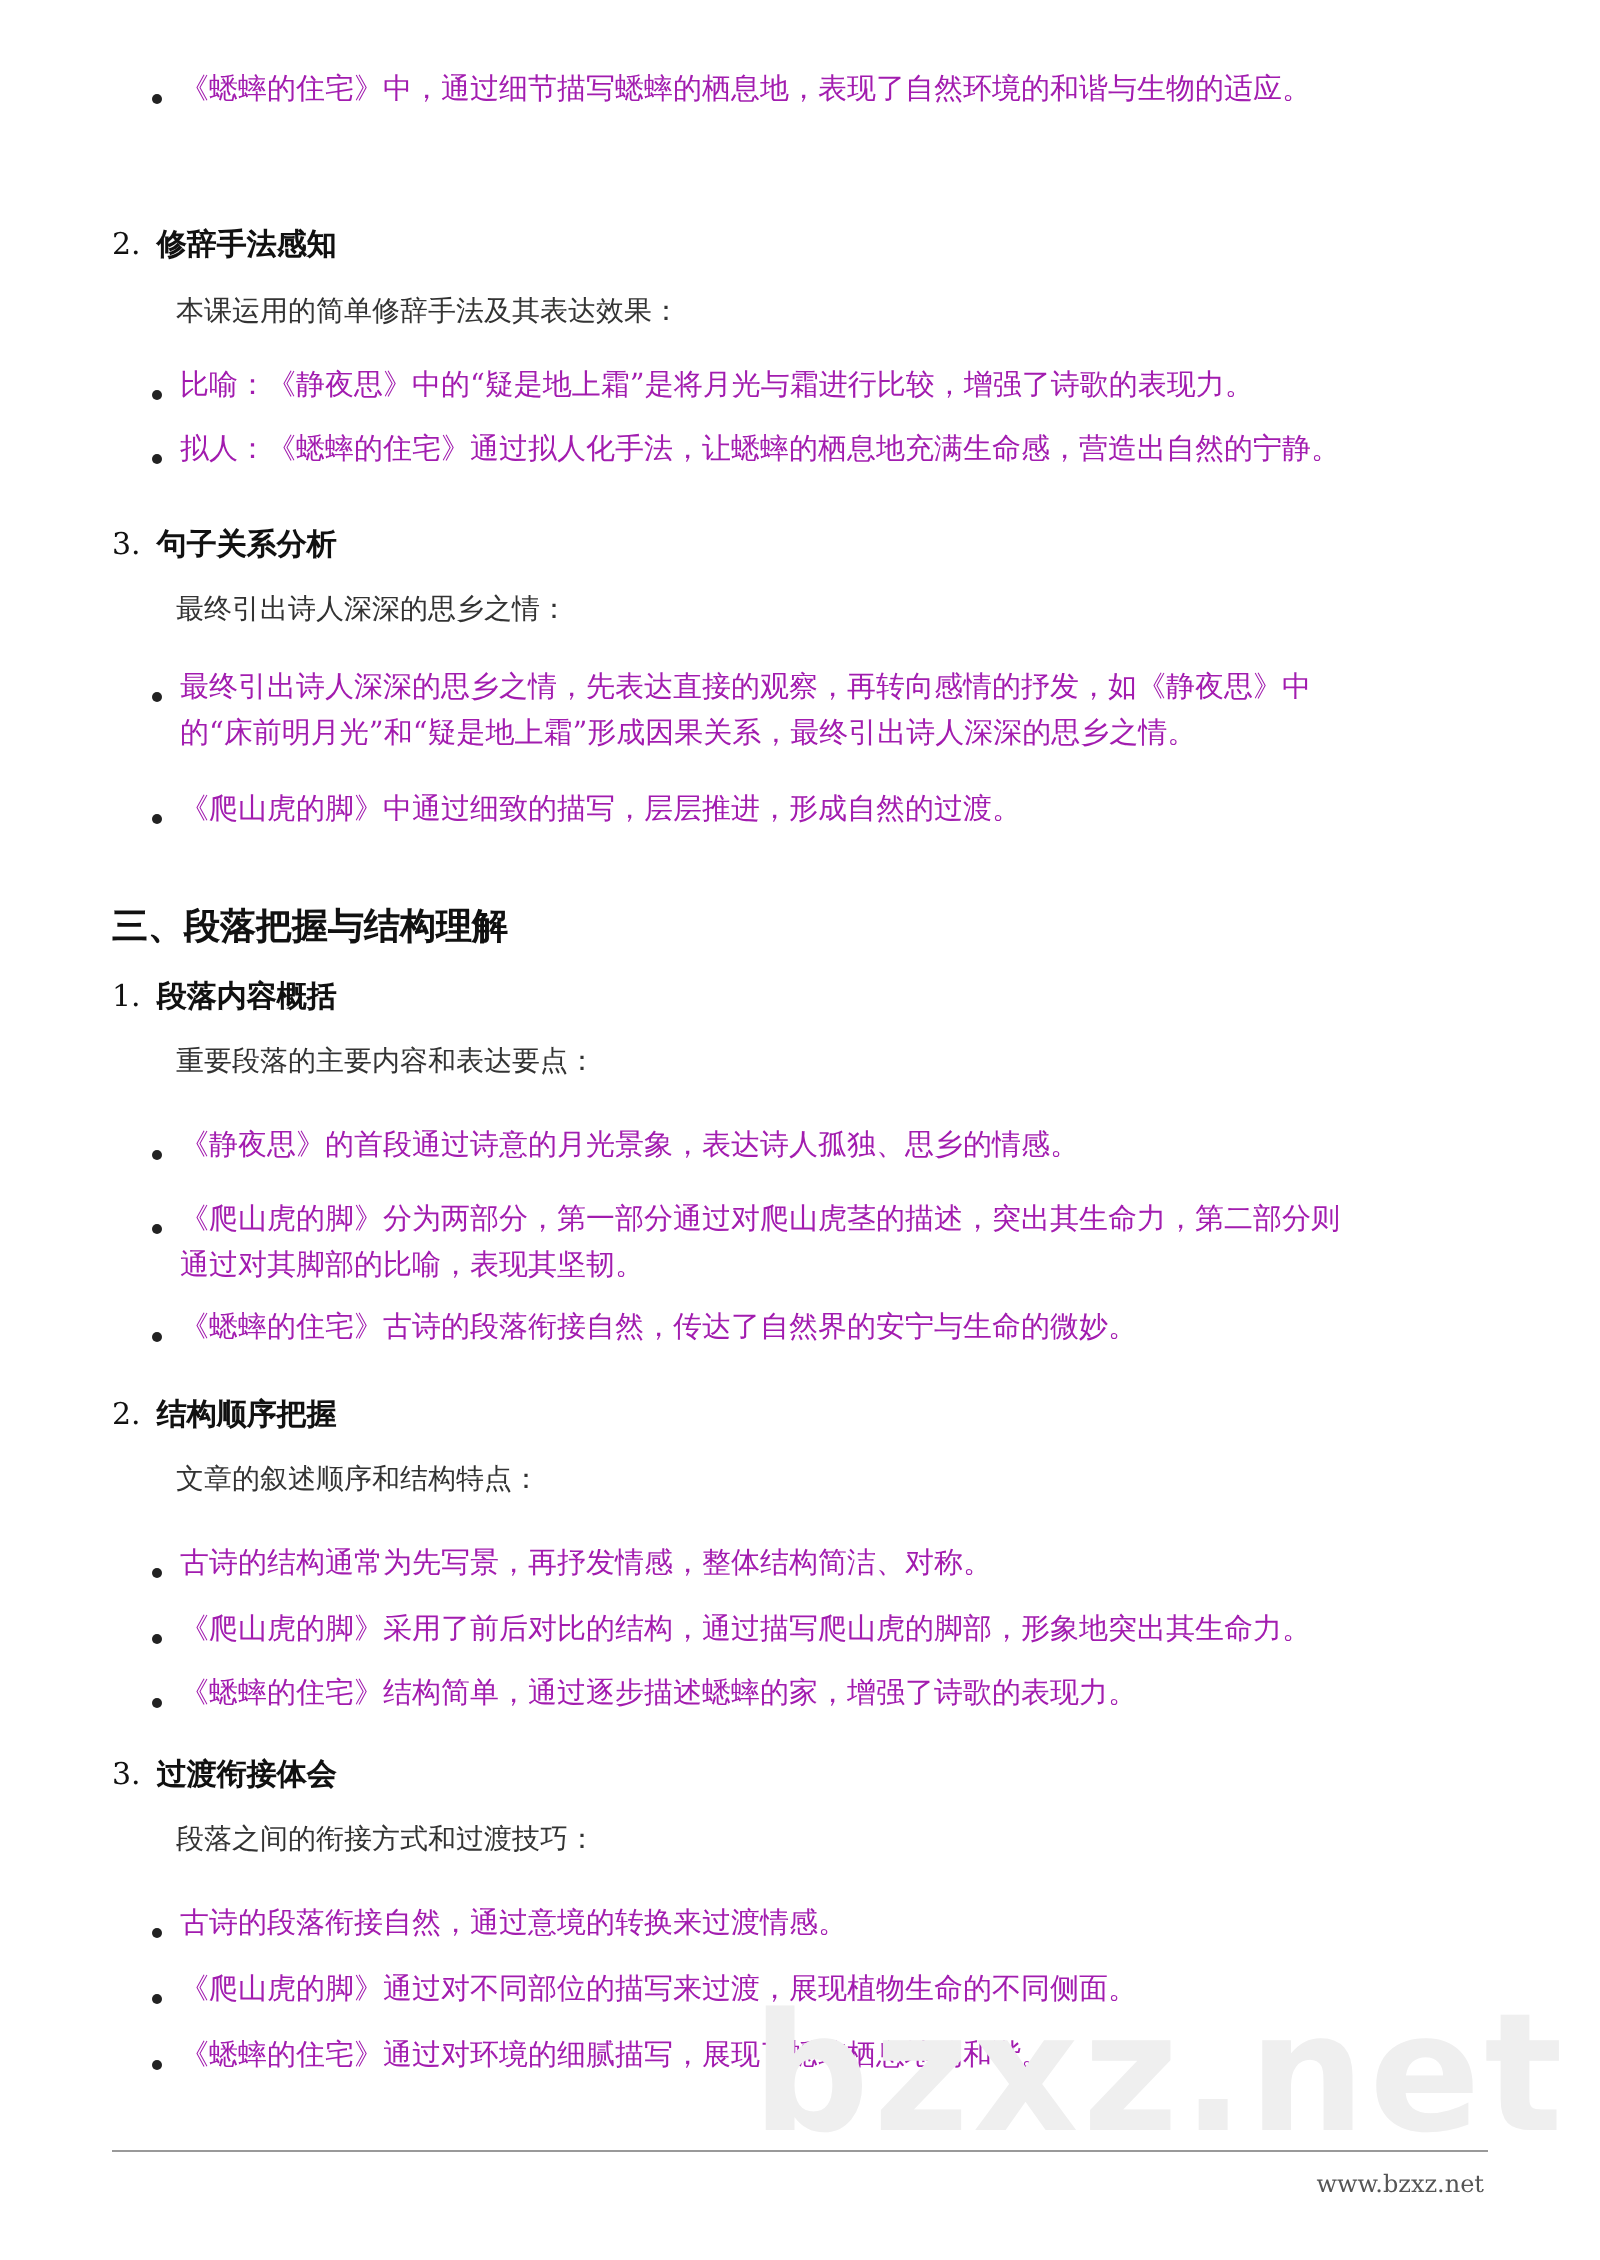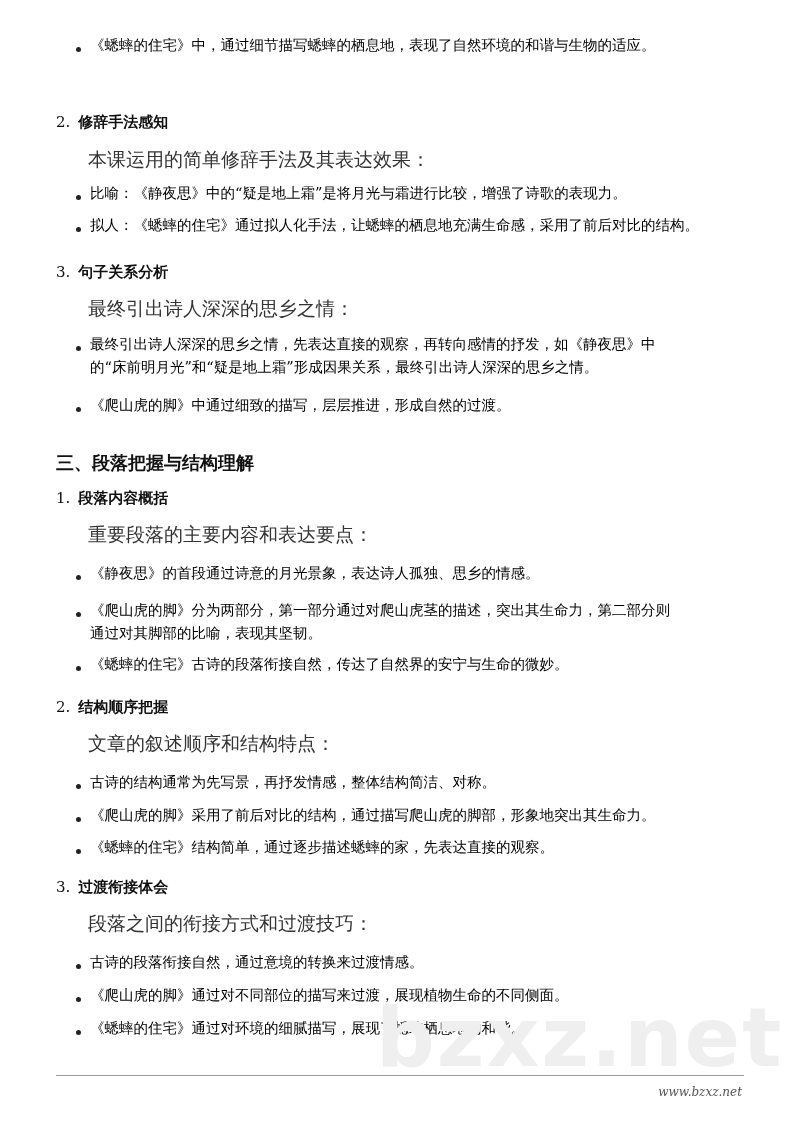--- a/index.html
+++ b/index.html
@@ -1,47 +1,47 @@
 <!DOCTYPE html>
 <html><head>
 <meta charset="utf-8">
 <style>
   html, body { margin:0; padding:0; background:#ffffff; }
   body { width:800px; height:1130px; position:relative; overflow:hidden;
          font-family:"DejaVu Serif","Liberation Serif",serif; color:#222; }
   .bullet { position:absolute; left:76px; font-size:14px; color:#222; }
   .bullet::before { content:""; position:absolute; left:0; top:9px; width:5px; height:5px; border-radius:50%; background:#222; }
-  .btext { position:absolute; left:90px; font-size:14.5px; line-height:24px; color:#000000; white-space:nowrap;text-align:right; }
+  .btext { position:absolute; left:90px; font-size:14.5px; line-height:24px; color:#a21caf; white-space:nowrap;text-align:right; }
   .sub { position:absolute; left:56px; font-size:15px; font-weight:bold; color:#111;
          font-family:"DejaVu Sans","Liberation Sans",sans-serif; }
   .sub .num { font-family:"DejaVu Serif","Liberation Serif",serif; font-weight:normal; margin-right:8px; }
-  .intro { position:absolute; left:88px; font-size:19px; color:#333; white-space:nowrap; }
+  .intro { position:absolute; left:88px; font-size:14px; color:#333; white-space:nowrap; }
   .h2 { position:absolute; left:56px; font-size:18px; font-weight:bold; color:#111;
         font-family:"DejaVu Sans","Liberation Sans",sans-serif;text-align:center; }
   .watermark { position:absolute; left:376px; top:990px; font-size:82px; font-weight:bold;
                color:#efefef; font-family:"DejaVu Sans","Liberation Sans",sans-serif; letter-spacing:2px;text-align:right; }
   .rule { position:absolute; left:56px; top:1075px; width:688px; height:1px; background:#999; }
-  .footer { position:absolute; right:58px; top:1085px; font-size:12px; font-style:italic; color:#555; }
+  .footer { position:absolute; right:58px; top:1085px; font-size:12px; color:#555; }
 </style>
 </head>
 <body>
 
 <div>
 
   <span class="bullet" style="top:38px"></span>
   <div class="btext" style="top:33px">《蟋蟀的住宅》中，通过细节描写蟋蟀的栖息地，表现了自然环境的和谐与生物的适应。</div>
 
   <div class="sub" style="top:113px">
     <span class="num">2.</span><span>修辞手法感知</span>
   </div>
   <div class="intro" style="top:147px">本课运用的简单修辞手法及其表达效果：</div>
   <span class="bullet" style="top:186px"></span>
   <div class="btext" style="top:181px">比喻：《静夜思》中的“疑是地上霜”是将月光与霜进行比较，增强了诗歌的表现力。</div>
   <span class="bullet" style="top:218px"></span>
-  <div class="btext" style="top:213px">拟人：《蟋蟀的住宅》通过拟人化手法，让蟋蟀的栖息地充满生命感，采用了前后对比的结构。</div>
+  <div class="btext" style="top:213px">拟人：《蟋蟀的住宅》通过拟人化手法，让蟋蟀的栖息地充满生命感，营造出自然的宁静。</div>
 
   <div class="sub" style="top:263px">
     <span class="num">3.</span><span>句子关系分析</span>
   </div>
   <div class="intro" style="top:296px">最终引出诗人深深的思乡之情：</div>
   <span class="bullet" style="top:337px"></span>
   <div class="btext" style="top:332px">最终引出诗人深深的思乡之情，先表达直接的观察，再转向感情的抒发，如《静夜思》中</div>
   <div class="btext" style="top:355px">的“床前明月光”和“疑是地上霜”形成因果关系，最终引出诗人深深的思乡之情。</div>
   <span class="bullet" style="top:398px"></span>
   <div class="btext" style="top:393px">《爬山虎的脚》中通过细致的描写，层层推进，形成自然的过渡。</div>
@@ -62,21 +62,21 @@
 
   <div class="sub" style="top:698px">
     <span class="num">2.</span><span>结构顺序把握</span>
   </div>
   <div class="intro" style="top:731px">文章的叙述顺序和结构特点：</div>
   <span class="bullet" style="top:775px"></span>
   <div class="btext" style="top:770px">古诗的结构通常为先写景，再抒发情感，整体结构简洁、对称。</div>
   <span class="bullet" style="top:808px"></span>
   <div class="btext" style="top:803px">《爬山虎的脚》采用了前后对比的结构，通过描写爬山虎的脚部，形象地突出其生命力。</div>
   <span class="bullet" style="top:840px"></span>
-  <div class="btext" style="top:835px">《蟋蟀的住宅》结构简单，通过逐步描述蟋蟀的家，先表达直接的观察。</div>
+  <div class="btext" style="top:835px">《蟋蟀的住宅》结构简单，通过逐步描述蟋蟀的家，增强了诗歌的表现力。</div>
 
   <div class="sub" style="top:878px">
     <span class="num">3.</span><span>过渡衔接体会</span>
   </div>
   <div class="intro" style="top:911px">段落之间的衔接方式和过渡技巧：</div>
   <span class="bullet" style="top:955px"></span>
   <div class="btext" style="top:950px">古诗的段落衔接自然，通过意境的转换来过渡情感。</div>
   <span class="bullet" style="top:988px"></span>
   <div class="btext" style="top:983px">《爬山虎的脚》通过对不同部位的描写来过渡，展现植物生命的不同侧面。</div>
   <span class="bullet" style="top:1021px"></span>

